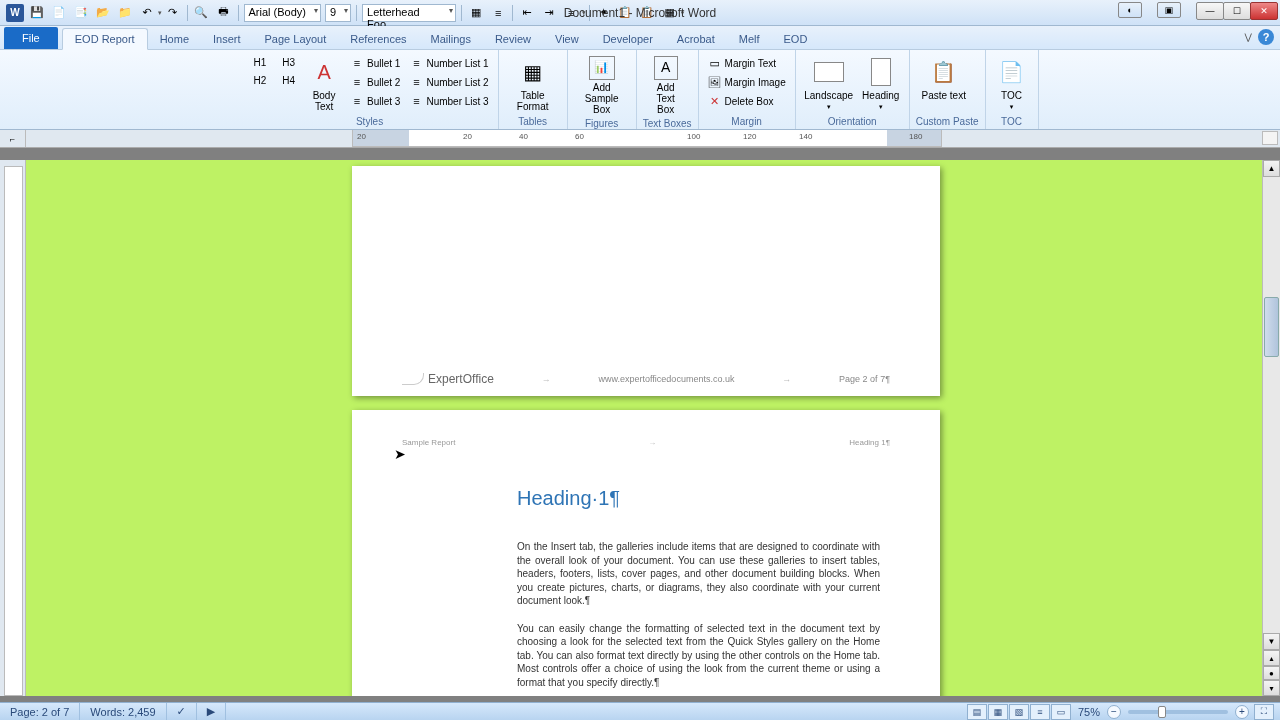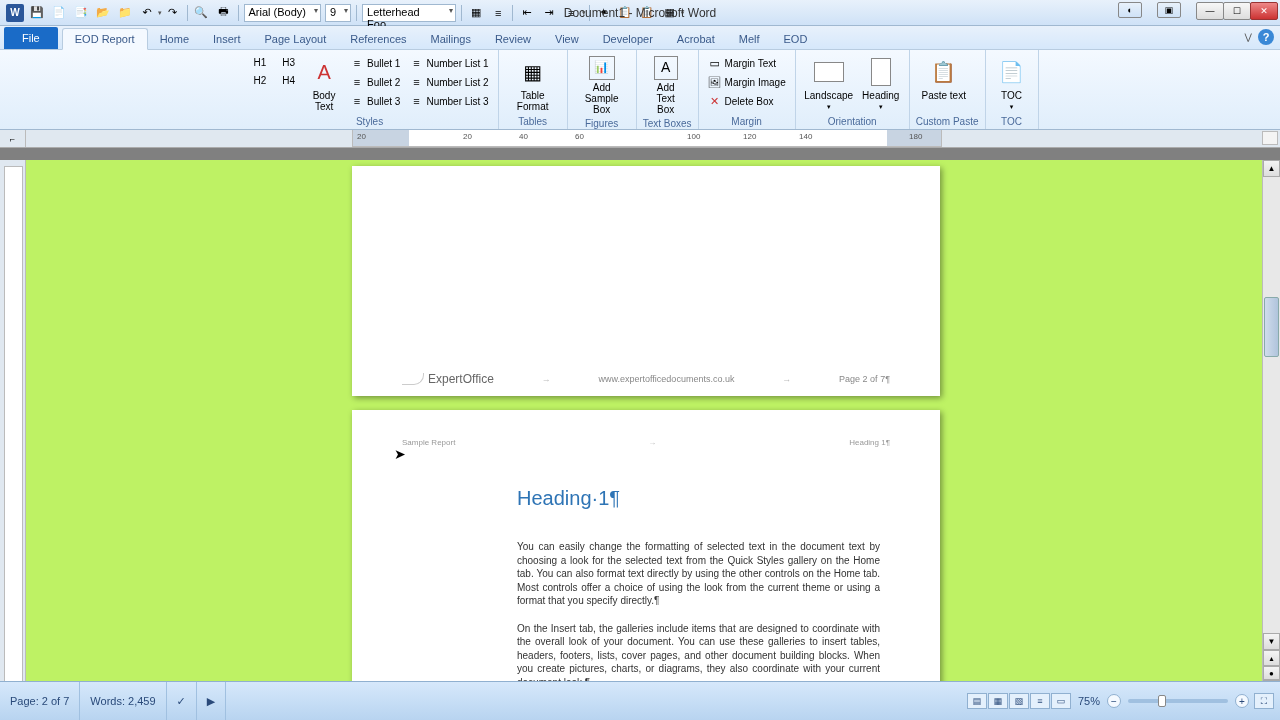--- a/index.html
+++ b/index.html
@@ -66,21 +66,21 @@
 .cursor-arrow { position:absolute; font-size:14px; color:#000;}
 
 
 .vscroll { position: absolute; right: 0; top: 160px; bottom: 24px; width: 18px; background: #e8e8e8; border-left: 1px solid #bbb; }
 .vscroll .sbtn { height: 17px; background: linear-gradient(#f4f4f4,#ddd); border: 1px solid #aaa; display:flex;align-items:center;justify-content:center;font-size:8px;}
 .vscroll .track { position:absolute; top:17px; bottom:80px; left:0; right:0; }
 .vscroll .thumb { position:absolute; left:1px; right:1px; background: linear-gradient(90deg,#d0dcec,#b0c4dc); border:1px solid #8aa; border-radius:2px;}
 .vscroll .navbtns { position:absolute; bottom:0; left:0; right:0;}
 
 
-.statusbar { position: absolute; bottom: 0; left: 0; right: 0; height: 39px; background: linear-gradient(#d6e8fb,#b8d4f0); border-top: 1px solid #90b0d0; display: flex; align-items: center; font-size: 11px; color: #2a4a7a; }
+.statusbar { position: absolute; bottom: 0; left: 0; right: 0; height: 18px; background: linear-gradient(#d6e8fb,#b8d4f0); border-top: 1px solid #90b0d0; display: flex; align-items: center; font-size: 11px; color: #2a4a7a; }
 .status-seg { padding: 0 10px; border-right: 1px solid #a0c0e0; height:100%; display:flex;align-items:center;}
 .status-right { margin-left: auto; display: flex; align-items: center; gap: 1px; padding-right: 6px;}
 .viewbtn { width:20px; height:16px; border:1px solid #90b0d0; background:#e4f0fc; display:flex;align-items:center;justify-content:center; font-size:9px;}
 .zoom-slider { width: 100px; height: 4px; background: #a0c0e0; position: relative; margin: 0 6px; border-radius:2px;}
 .zoom-slider .knob { position:absolute; top:-4px; width:8px; height:12px; background:#fff; border:1px solid #888; border-radius:2px;}
 .zoombtn{width:14px;height:14px;border:1px solid #90b0d0;border-radius:50%;background:#f4f9ff;display:flex;align-items:center;justify-content:center;font-size:10px;}
 </style>
 </head>
 <body>
 
@@ -328,22 +328,22 @@
     </div>
     <div class="page page2">
       <div class="header-area">
         <span>Sample Report</span>
         <span style="color:#bbb;">→</span>
         <span>Heading 1¶</span>
       </div>
       <span class="cursor-arrow" style="top:36px;left:42px;">➤</span>
       <div class="body">
         <h1>Heading·1¶</h1>
+        <p>On the Insert tab, the galleries include items that are designed to coordinate with the overall look of your document. You can use these galleries to insert tables, headers, footers, lists, cover pages, and other document building blocks. When you create pictures, charts, or diagrams, they also coordinate with your current document look.¶</p>
         <p>You can easily change the formatting of selected text in the document text by choosing a look for the selected text from the Quick Styles gallery on the Home tab. You can also format text directly by using the other controls on the Home tab. Most controls offer a choice of using the look from the current theme or using a format that you specify directly.¶</p>
-        <p>On the Insert tab, the galleries include items that are designed to coordinate with the overall look of your document. You can use these galleries to insert tables, headers, footers, lists, cover pages, and other document building blocks. When you create pictures, charts, or diagrams, they also coordinate with your current document look.¶</p>
       </div>
     </div>
   </div>
 </div>
 
 <div class="vscroll">
   <div class="sbtn">▲</div>
   <div class="track">
     <div class="thumb" style="top:120px;height:60px;"></div>
   </div>

